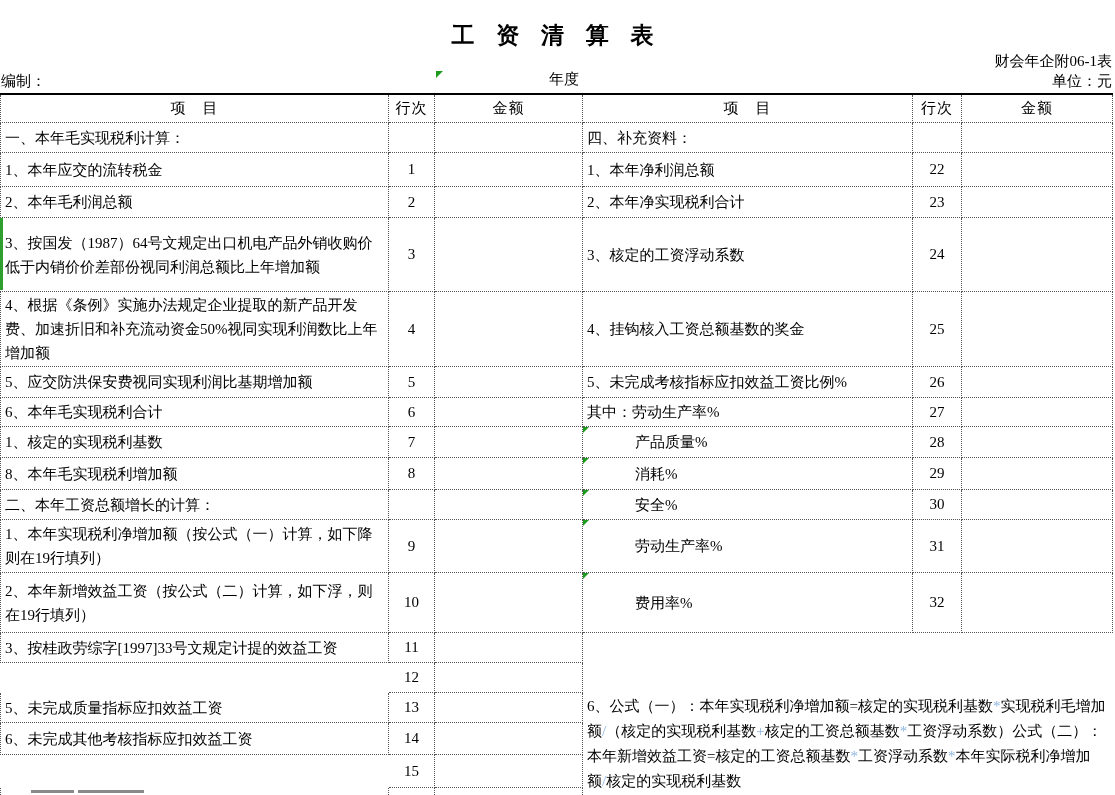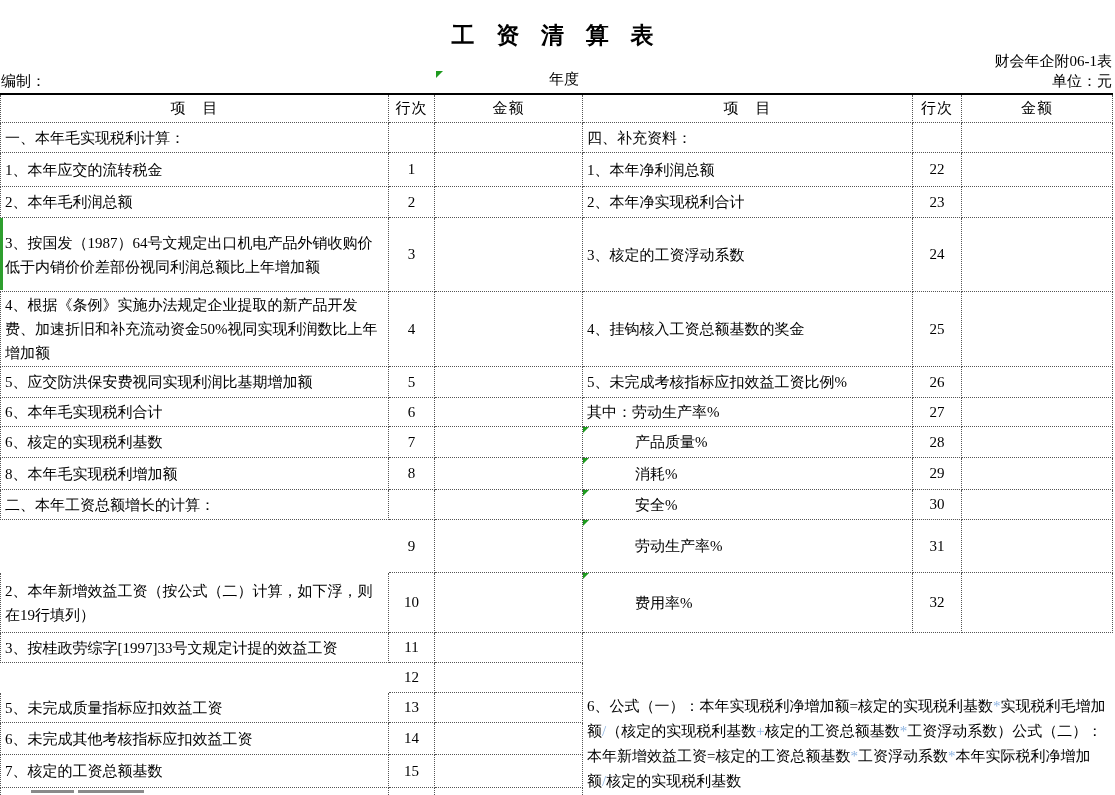--- a/index.html
+++ b/index.html
@@ -77,32 +77,33 @@
     <div class="c" style="grid-area:6/3"></div>
 
     <div class="c lbl first" style="grid-area:7/1">5、应交防洪保安费视同实现利润比基期增加额</div>
     <div class="c num" style="grid-area:7/2">5</div>
     <div class="c" style="grid-area:7/3"></div>
 
     <div class="c lbl first" style="grid-area:8/1">6、本年毛实现税利合计</div>
     <div class="c num" style="grid-area:8/2">6</div>
     <div class="c" style="grid-area:8/3"></div>
 
-    <div class="c lbl first" style="grid-area:9/1">6、核定的实现税利基数</div>
+    <div class="c lbl first" style="grid-area:9/1">1、核定的实现税利基数</div>
     <div class="c num" style="grid-area:9/2">7</div>
     <div class="c" style="grid-area:9/3"></div>
 
     <div class="c lbl first" style="grid-area:10/1">8、本年毛实现税利增加额</div>
     <div class="c num" style="grid-area:10/2">8</div>
     <div class="c" style="grid-area:10/3"></div>
 
     <div class="c lbl first" style="grid-area:11/1">二、本年工资总额增长的计算：</div>
     <div class="c num" style="grid-area:11/2"></div>
     <div class="c" style="grid-area:11/3"></div>
 
+    <div class="c lbl first" style="grid-area:12/1">1、本年实现税利净增加额（按公式（一）计算，如下降则在19行填列）</div>
     <div class="c num" style="grid-area:12/2">9</div>
     <div class="c" style="grid-area:12/3"></div>
 
     <div class="c lbl first" style="grid-area:13/1">2、本年新增效益工资（按公式（二）计算，如下浮，则在19行填列）</div>
     <div class="c num" style="grid-area:13/2">10</div>
     <div class="c" style="grid-area:13/3"></div>
 
     <div class="c lbl first" style="grid-area:14/1">3、按桂政劳综字[1997]33号文规定计提的效益工资</div>
     <div class="c num" style="grid-area:14/2">11</div>
     <div class="c" style="grid-area:14/3"></div>
@@ -111,21 +112,20 @@
     <div class="c" style="grid-area:15/3"></div>
 
     <div class="c lbl first" style="grid-area:16/1">5、未完成质量指标应扣效益工资</div>
     <div class="c num" style="grid-area:16/2">13</div>
     <div class="c" style="grid-area:16/3"></div>
 
     <div class="c lbl first" style="grid-area:17/1">6、未完成其他考核指标应扣效益工资</div>
     <div class="c num" style="grid-area:17/2">14</div>
     <div class="c" style="grid-area:17/3"></div>
 
-    <div class="c lbl first" style="grid-area:18/1">7、核定的工资总额基数</div>
     <div class="c num" style="grid-area:18/2">15</div>
     <div class="c" style="grid-area:18/3"></div>
 
     <div class="c lbl first nob" style="grid-area:19/1">
       <i class="rem" style="left:30px;width:43px;"></i>
       <i class="rem" style="left:77px;width:66px;"></i>
     </div>
     <div class="c nob" style="grid-area:19/2"></div>
     <div class="c nob" style="grid-area:19/3"></div>
 

